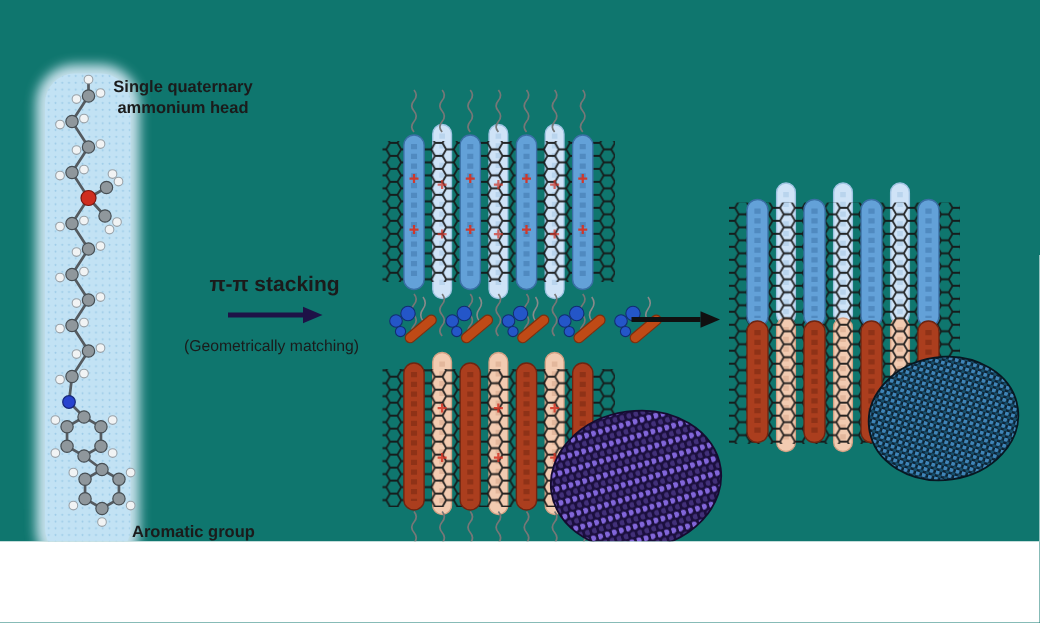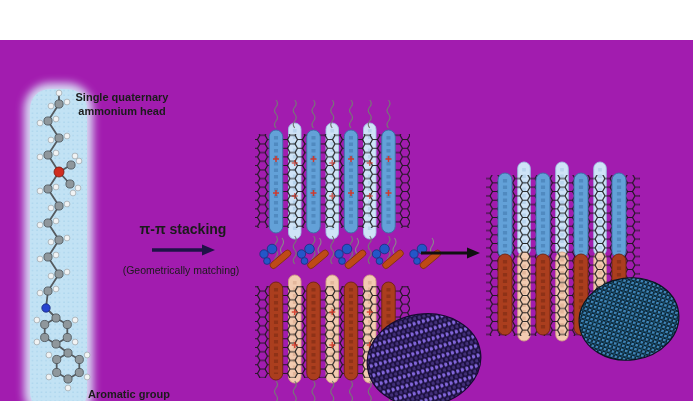--- a/index.html
+++ b/index.html
@@ -1,17 +1,17 @@
 <!DOCTYPE html>
 <html><head>
 <meta charset="utf-8">
 <style>
   html,body{margin:0;padding:0;background:#fff;}
-  .canvas{position:relative;width:693px;height:361px;background:#a21caf;overflow:hidden;
-          font-family:"Liberation Sans",sans-serif;margin-top:40px;}
+  .canvas{position:relative;width:693px;height:361px;background:#0f766e;overflow:hidden;
+          font-family:"Liberation Sans",sans-serif;}
   svg{display:block;}
   text{fill:#1b1b1b;font-family:"Liberation Sans",sans-serif;}
   .lbl{font-size:11px;font-weight:600;}
   .big{font-size:14px;font-weight:bold;}
   .sub{font-size:10.5px;font-weight:500;}
 </style>
 </head>
 <body>
 
 <div class="canvas">

